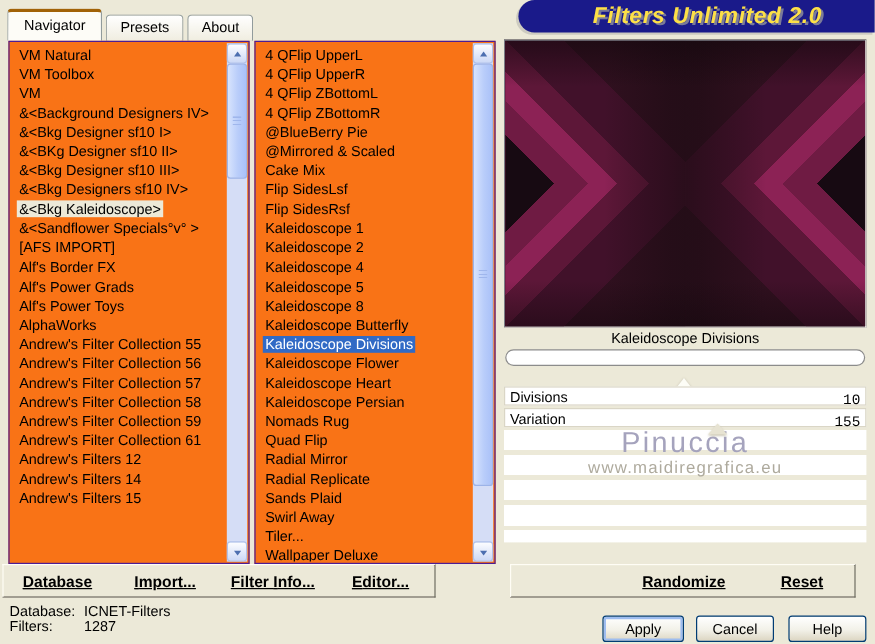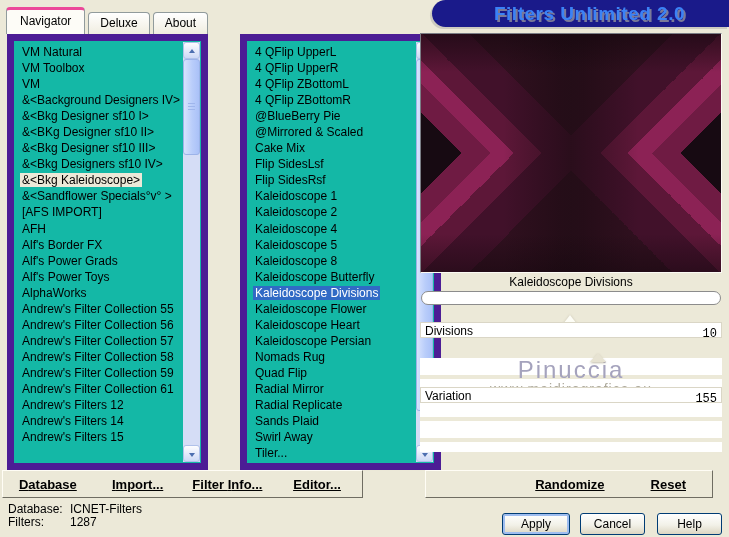--- a/index.html
+++ b/index.html
@@ -3,31 +3,31 @@
 <meta charset="utf-8">
 <style>
   html,body{margin:0;padding:0;}
   body{width:729px;height:537px;background:#ece9d8;font-family:"Liberation Sans",sans-serif;overflow:hidden;}
   #app{position:relative;width:729px;height:537px;background:#ece9d8;}
 
   
   .banner{position:absolute;left:432px;top:0;width:297px;height:27px;background:#1a1a8a;
     border-radius:16px 0 0 16px;display:flex;align-items:center;justify-content:center;
     box-shadow:-2px 2px 0 rgba(150,150,150,.35);}
-  .banner-title{color:#3b82f6;font-size:19px;font-weight:bold;letter-spacing:.5px;
+  .banner-title{color:#fde047;font-size:19px;font-weight:bold;font-style:italic;letter-spacing:.5px;
     text-shadow:2px 2px 0 rgba(140,140,155,.85);padding-left:18px;}
   .tabs{position:absolute;left:6px;top:8px;height:26px;display:flex;align-items:flex-end;gap:3px;}
   .tab{border:1px solid #919b9c;border-bottom:none;border-radius:4px 4px 0 0;
     background:linear-gradient(#ffffff,#f0ede0);padding:3px 11px 4px 11px;font-size:12px;color:#000;}
-  .tab.active{background:#fdfcf7;border-top:3px solid #ec4899;padding:4px 13px 6px 13px;}
-
-  
-  .listbox{position:absolute;top:34px;height:436px;background:#14b8a6;border:7px solid #4c1d95;box-sizing:border-box;}
+  .tab.active{background:#fdfcf7;border-top:3px solid #a16207;padding:4px 13px 6px 13px;}
+
+  
+  .listbox{position:absolute;top:34px;height:436px;background:#f97316;border:1px solid #4c1d95;box-sizing:border-box;}
   .listbox.left{left:7px;width:201px;}
-  .listbox.mid{left:212px;width:201px;margin-left:28px;}
+  .listbox.mid{left:212px;width:201px;}
   .list-items{position:absolute;left:1px;top:1px;right:18px;bottom:1px;overflow:hidden;padding:2px 0 0 5px;}
   .list-item{font-size:12px;line-height:16.05px;white-space:nowrap;color:#000;}
   .li-text{padding:0 2px;}
   .li-text.selected-soft{background:#ece9d8;}
   .li-text.selected-blue{background:#316ac5;color:#fff;}
 
   
   .vscroll{position:absolute;top:1px;bottom:1px;right:1px;width:17px;background:#d5ddf6;}
   .sbtn{position:absolute;left:0;width:17px;height:17px;border:1px solid #b0c1ea;border-radius:3px;
     background:linear-gradient(#fdfdff,#cdd9f6);box-sizing:border-box;}
@@ -58,21 +58,21 @@
   .kalhalf.lh{left:0;} .kalhalf.rh{left:150px;transform:scaleX(-1);}
 
   .preview-caption{position:absolute;left:420px;top:275px;width:302px;text-align:center;font-size:12px;color:#000;}
   .progressbar{position:absolute;left:421px;top:291px;width:300px;height:14px;background:#fff;
     border:1px solid #8c8c8c;border-radius:8px;box-sizing:border-box;}
 
   .param-row{position:absolute;left:420px;width:302px;height:16px;background:#fff;
     border:1px solid #dad6c6;box-sizing:border-box;font-size:12px;line-height:14px;z-index:2;}
   .param-row .pname{position:absolute;left:4px;top:1px;}
   .param-row .pval{position:absolute;right:4px;top:4px;font-family:Liberation Mono, monospace;}
-  .row-divisions{top:322px;} .row-variation{top:340px;margin-top:47px;}
+  .row-divisions{top:322px;} .row-variation{top:340px;}
   .tri{position:absolute;width:0;height:0;}
   .tri.divisions{left:563px;top:315px;z-index:1;border-left:7px solid transparent;border-right:7px solid transparent;border-bottom:9px solid #fdfdf6;filter:drop-shadow(0 0 1px #c9c4b2);}
   .tri.variation{left:590px;top:353px;z-index:3;border-left:8px solid transparent;border-right:8px solid transparent;border-bottom:9px solid #e7e3d2;filter:drop-shadow(0 1px 1px #c2bda8);}
 
   .watermark-area{position:absolute;left:420px;top:358px;width:302px;height:94px;
     background:repeating-linear-gradient(to bottom,#fff 0 17px,#ece9d8 17px 21px);z-index:1;}
   .wm1{position:absolute;left:0;top:-2px;width:100%;text-align:center;font-size:24px;letter-spacing:2px;color:#a5a3bd;}
   .wm2{position:absolute;left:0;top:23px;width:100%;text-align:center;font-size:14px;letter-spacing:1px;color:#aeaa9d;}
 
   
@@ -95,38 +95,37 @@
 </head>
 <body>
 
 <div id="app">
 
   <div class="banner">
     <span class="banner-title">Filters Unlimited 2.0</span>
   </div>
   <div class="tabs">
     <div class="tab active">Navigator</div>
-    <div class="tab">Deluxe</div>
+    <div class="tab">Presets</div>
     <div class="tab">About</div>
   </div>
 
   <div class="listbox left">
     <div class="list-items">
         <div class="list-item"><span class="li-text">VM Natural</span></div>
         <div class="list-item"><span class="li-text">VM Toolbox</span></div>
         <div class="list-item"><span class="li-text">VM</span></div>
         <div class="list-item"><span class="li-text">&amp;&lt;Background Designers IV&gt;</span></div>
         <div class="list-item"><span class="li-text">&amp;&lt;Bkg Designer sf10 I&gt;</span></div>
         <div class="list-item"><span class="li-text">&amp;&lt;BKg Designer sf10 II&gt;</span></div>
         <div class="list-item"><span class="li-text">&amp;&lt;Bkg Designer sf10 III&gt;</span></div>
         <div class="list-item"><span class="li-text">&amp;&lt;Bkg Designers sf10 IV&gt;</span></div>
         <div class="list-item"><span class="li-text selected-soft">&amp;&lt;Bkg Kaleidoscope&gt;</span></div>
         <div class="list-item"><span class="li-text">&amp;&lt;Sandflower Specials°v° &gt;</span></div>
         <div class="list-item"><span class="li-text">[AFS IMPORT]</span></div>
-        <div class="list-item"><span class="li-text">AFH</span></div>
         <div class="list-item"><span class="li-text">Alf's Border FX</span></div>
         <div class="list-item"><span class="li-text">Alf's Power Grads</span></div>
         <div class="list-item"><span class="li-text">Alf's Power Toys</span></div>
         <div class="list-item"><span class="li-text">AlphaWorks</span></div>
         <div class="list-item"><span class="li-text">Andrew's Filter Collection 55</span></div>
         <div class="list-item"><span class="li-text">Andrew's Filter Collection 56</span></div>
         <div class="list-item"><span class="li-text">Andrew's Filter Collection 57</span></div>
         <div class="list-item"><span class="li-text">Andrew's Filter Collection 58</span></div>
         <div class="list-item"><span class="li-text">Andrew's Filter Collection 59</span></div>
         <div class="list-item"><span class="li-text">Andrew's Filter Collection 61</span></div>

